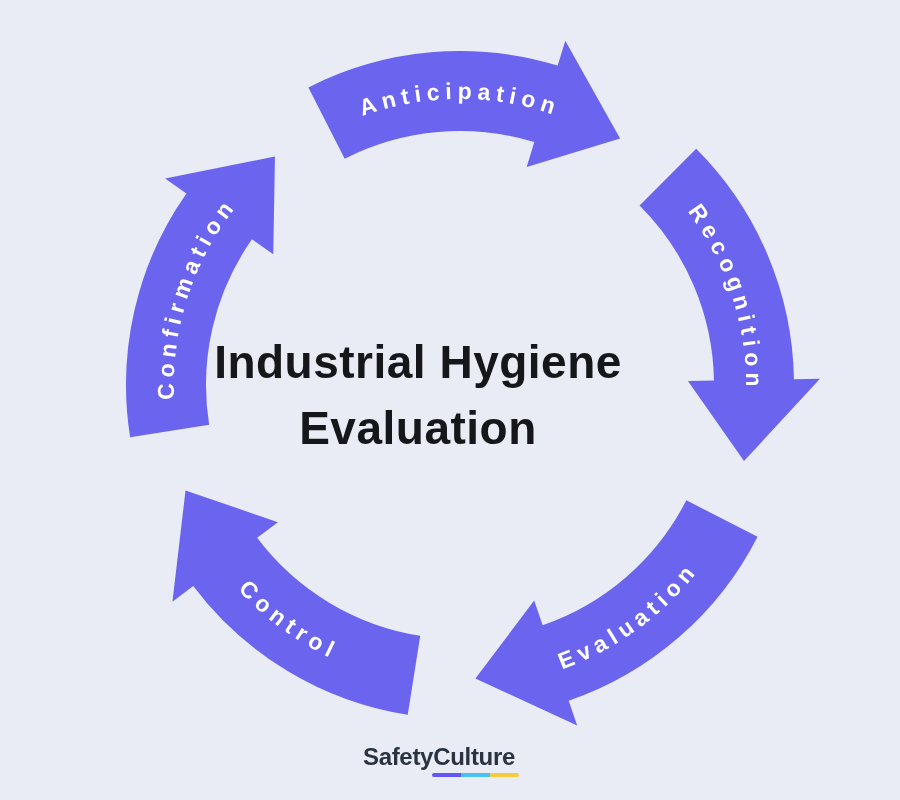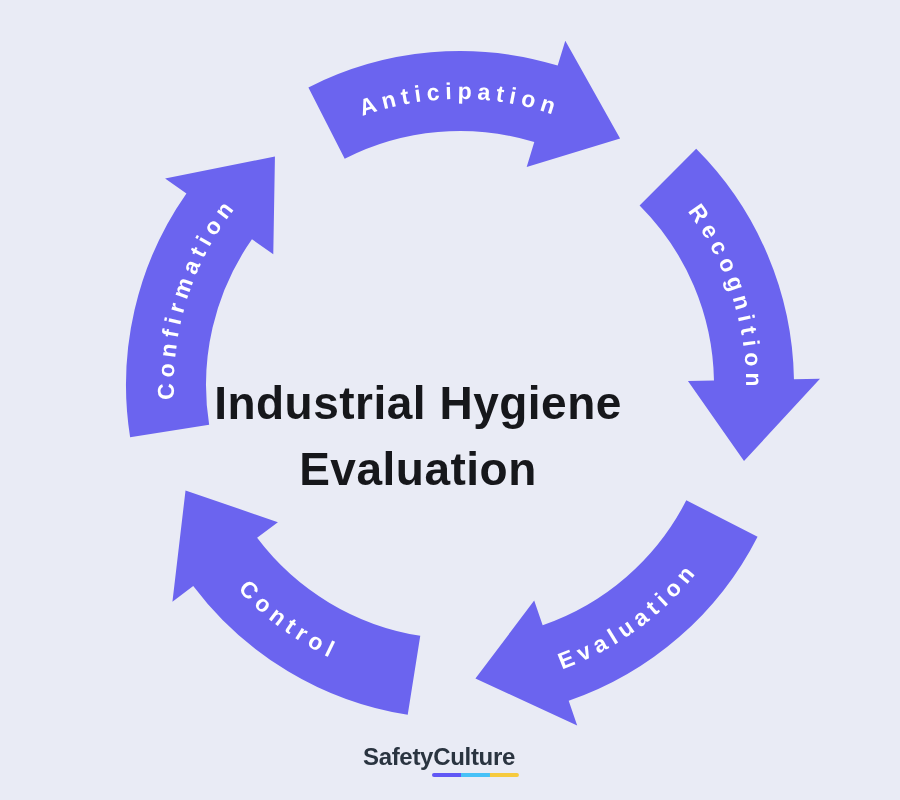--- a/index.html
+++ b/index.html
@@ -12,21 +12,21 @@
   svg.cycle{position:absolute;left:0;top:0;}
   .cycle-arrows use{fill:var(--accent,#6B64EF);}
   .labels text{
     font-family:"Liberation Sans",sans-serif;
     font-weight:700;font-size:23px;letter-spacing:5.5px;
     fill:var(--label,#FFFFFF);
   }
   .title{
     position:absolute;top:329px;left:0;width:836px;text-align:center;
     color:var(--title,#16171B);
-    font-weight:700;font-size:46px;line-height:66px;letter-spacing:0.5px;margin-top:41px;
+    font-weight:700;font-size:46px;line-height:66px;letter-spacing:0.5px;
   }
   .footer{
     position:absolute;top:743px;left:0;width:878px;text-align:center;
     color:var(--logo,#2A3440);
     font-weight:700;font-size:24px;letter-spacing:-0.3px;
   }
   .b2wrap{position:relative;display:inline-block;}
   .uline{
     position:absolute;left:-1px;bottom:-6px;
     width:calc(100% + 5px);height:4px;

